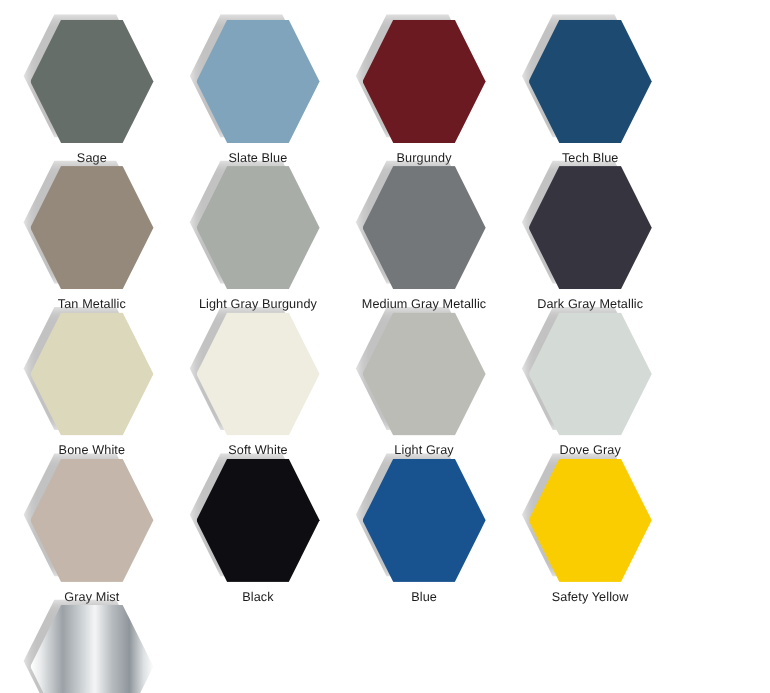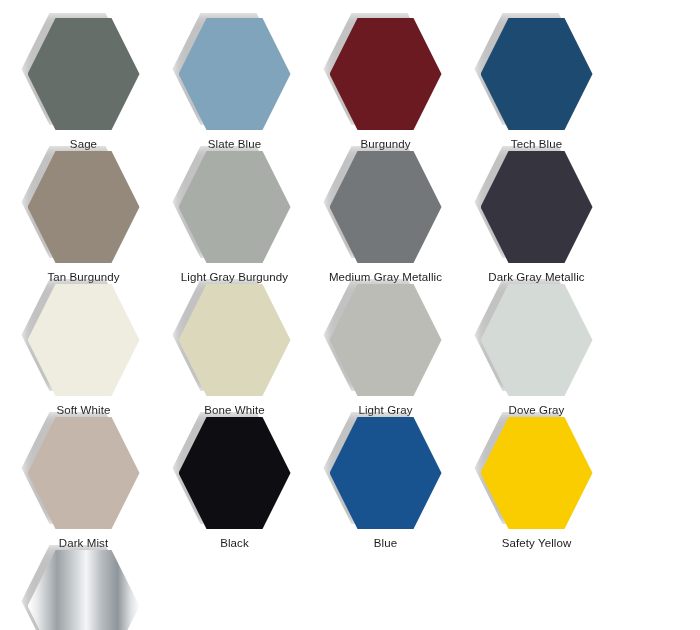--- a/index.html
+++ b/index.html
@@ -102,21 +102,21 @@
         <div class="hex-shadow"></div>
         <div class="hex" style="background: rgb(28, 74, 112);"></div>
       </div>
       <div class="swatch-label">Tech Blue</div>
     </div>
     <div class="swatch-cell">
       <div class="hex-wrap">
         <div class="hex-shadow"></div>
         <div class="hex" style="background: rgb(149, 137, 123);"></div>
       </div>
-      <div class="swatch-label">Tan Burgundy</div>
+      <div class="swatch-label">Tan Metallic</div>
     </div>
     <div class="swatch-cell">
       <div class="hex-wrap">
         <div class="hex-shadow"></div>
         <div class="hex" style="background: rgb(168, 173, 168);"></div>
       </div>
       <div class="swatch-label">Light Gray Burgundy</div>
     </div>
     <div class="swatch-cell">
       <div class="hex-wrap">
@@ -128,51 +128,51 @@
     <div class="swatch-cell">
       <div class="hex-wrap">
         <div class="hex-shadow"></div>
         <div class="hex" style="background: rgb(54, 52, 63);"></div>
       </div>
       <div class="swatch-label">Dark Gray Metallic</div>
     </div>
     <div class="swatch-cell">
       <div class="hex-wrap">
         <div class="hex-shadow"></div>
+        <div class="hex" style="background: rgb(220, 216, 188);"></div>
+      </div>
+      <div class="swatch-label">Bone White</div>
+    </div>
+    <div class="swatch-cell">
+      <div class="hex-wrap">
+        <div class="hex-shadow"></div>
         <div class="hex" style="background: rgb(239, 237, 224);"></div>
       </div>
       <div class="swatch-label">Soft White</div>
     </div>
     <div class="swatch-cell">
       <div class="hex-wrap">
         <div class="hex-shadow"></div>
-        <div class="hex" style="background: rgb(220, 216, 188);"></div>
-      </div>
-      <div class="swatch-label">Bone White</div>
-    </div>
-    <div class="swatch-cell">
-      <div class="hex-wrap">
-        <div class="hex-shadow"></div>
         <div class="hex" style="background: rgb(188, 188, 182);"></div>
       </div>
       <div class="swatch-label">Light Gray</div>
     </div>
     <div class="swatch-cell">
       <div class="hex-wrap">
         <div class="hex-shadow"></div>
         <div class="hex" style="background: rgb(212, 218, 214);"></div>
       </div>
       <div class="swatch-label">Dove Gray</div>
     </div>
     <div class="swatch-cell">
       <div class="hex-wrap">
         <div class="hex-shadow"></div>
         <div class="hex" style="background: rgb(197, 182, 172);"></div>
       </div>
-      <div class="swatch-label">Dark Mist</div>
+      <div class="swatch-label">Gray Mist</div>
     </div>
     <div class="swatch-cell">
       <div class="hex-wrap">
         <div class="hex-shadow"></div>
         <div class="hex" style="background: rgb(13, 13, 18);"></div>
       </div>
       <div class="swatch-label">Black</div>
     </div>
     <div class="swatch-cell">
       <div class="hex-wrap">

